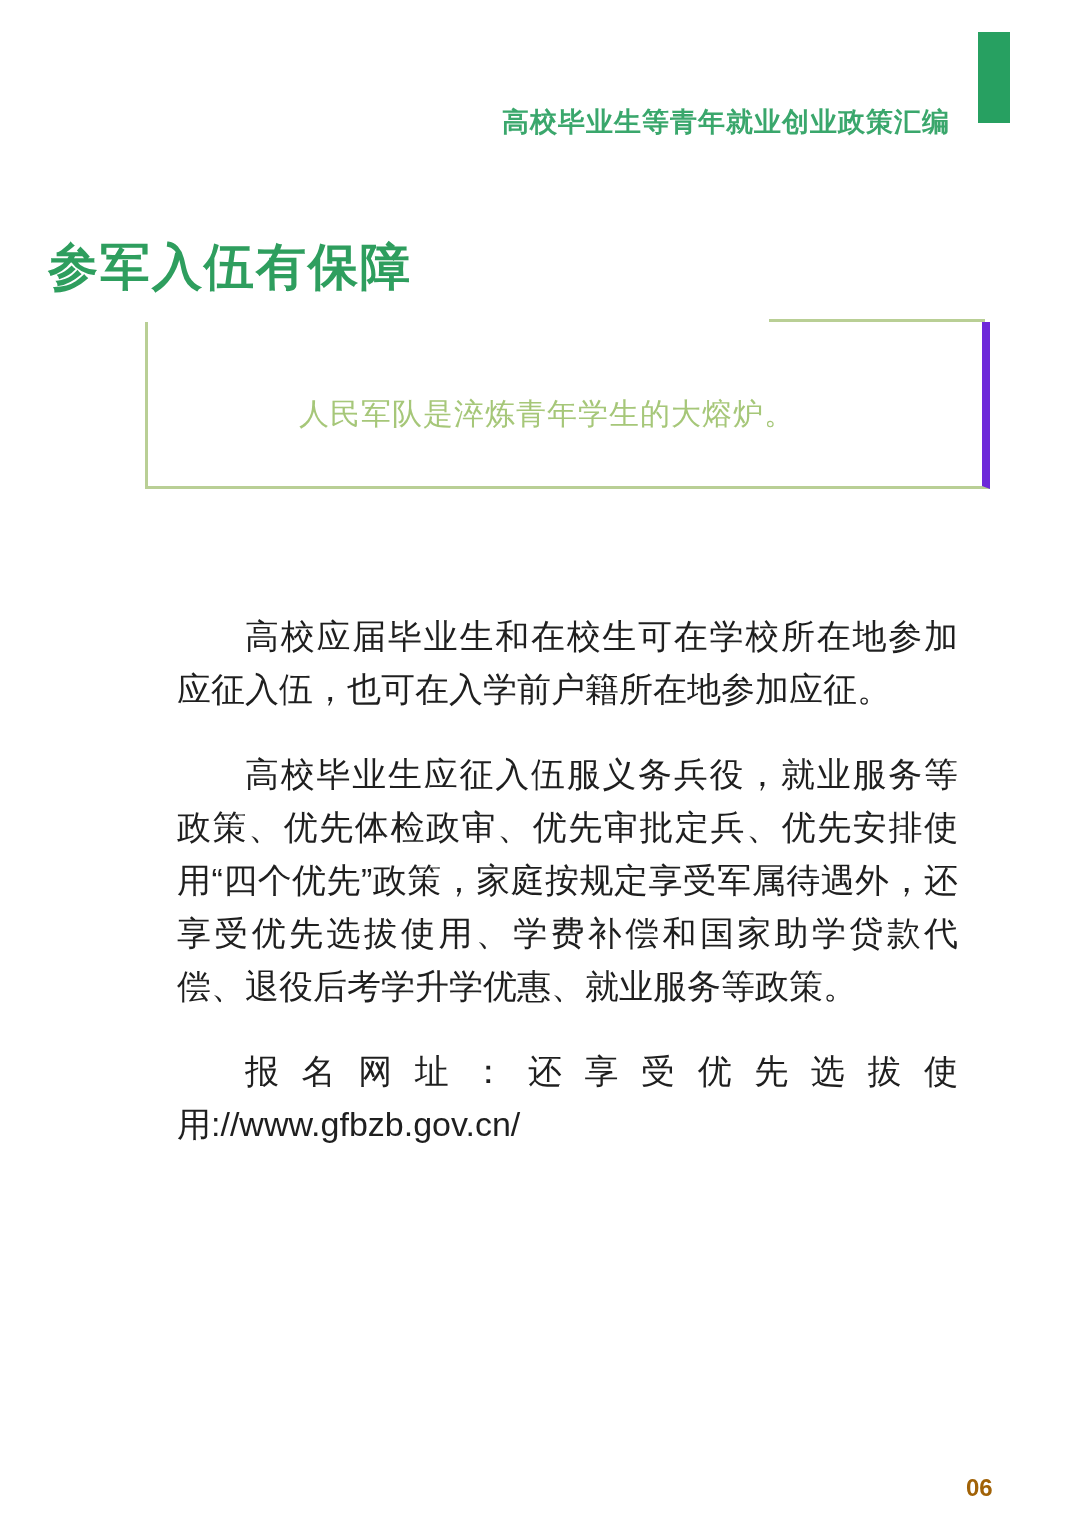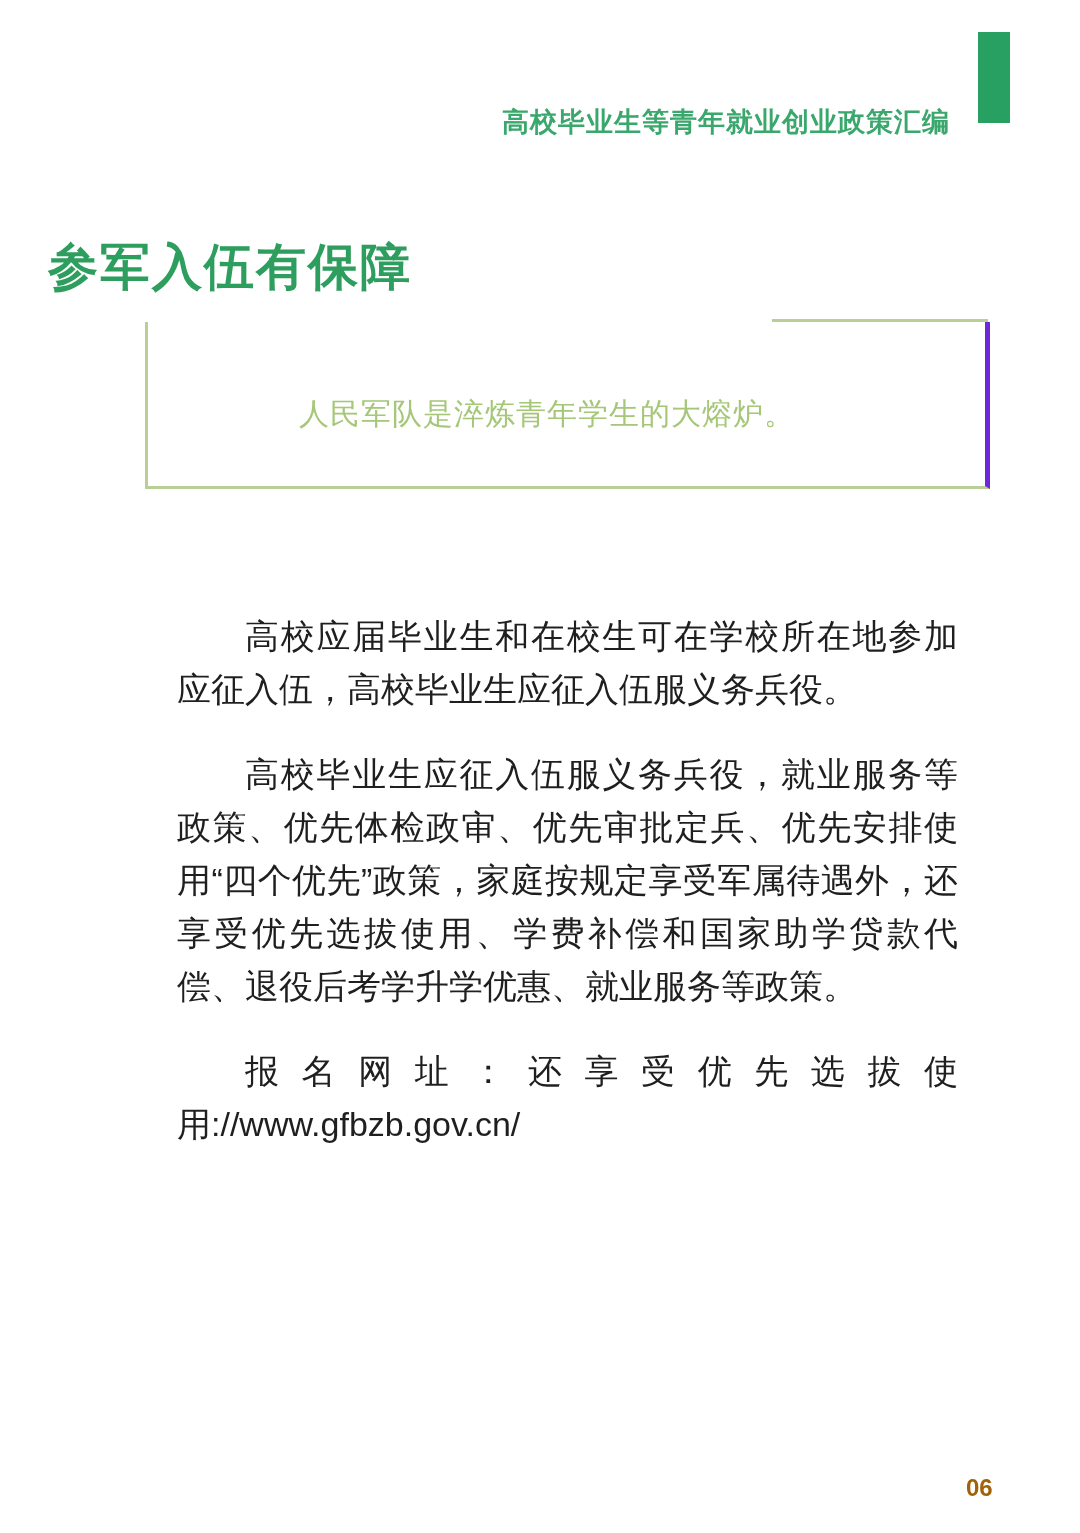--- a/index.html
+++ b/index.html
@@ -40,21 +40,21 @@
     font-weight: 700;
     color: #2e9e5e;
     letter-spacing: 2px;
   }
   
   .quote-box {
     position: absolute;
     left: 113px; top: 290px;
     width: 845px; height: 167px;
     border-left: 3px solid #b9cf95;
-    border-right: 5px solid #6d28d9;
+    border-right: 8px solid #6d28d9;
     border-bottom: 3px solid #b9cf95;
   }
   .quote-box-top-segment {
     position: absolute;
     top: -3px; right: -3px;
     width: 216px; height: 0;
     border-top: 3px solid #b9cf95;
   }
   .quote-text {
     position: absolute;
@@ -97,20 +97,20 @@
   <div class="accent-bar"></div>
 
   <h1 class="page-title">参军入伍有保障</h1>
 
   <div class="quote-box">
     <div class="quote-box-top-segment"></div>
     <div class="quote-text">人民军队是淬炼青年学生的大熔炉。</div>
   </div>
 
   <div class="body-text">
-    <p>高校应届毕业生和在校生可在学校所在地参加应征入伍，高校毕业生应征入伍服义务兵役。</p>
+    <p>高校应届毕业生和在校生可在学校所在地参加应征入伍，也可在入学前户籍所在地参加应征。</p>
     <p>高校毕业生应征入伍服义务兵役，就业服务等政策、优先体检政审、优先审批定兵、优先安排使用“四个优先”政策，家庭按规定享受军属待遇外，还享受优先选拔使用、学费补偿和国家助学贷款代偿、退役后考学升学优惠、就业服务等政策。</p>
     <p>报名网址：还享受优先选拔使用://www.gfbzb.gov.cn/</p>
   </div>
 
   <div class="page-number">06</div>
 
 </div>
 
 </body></html>

